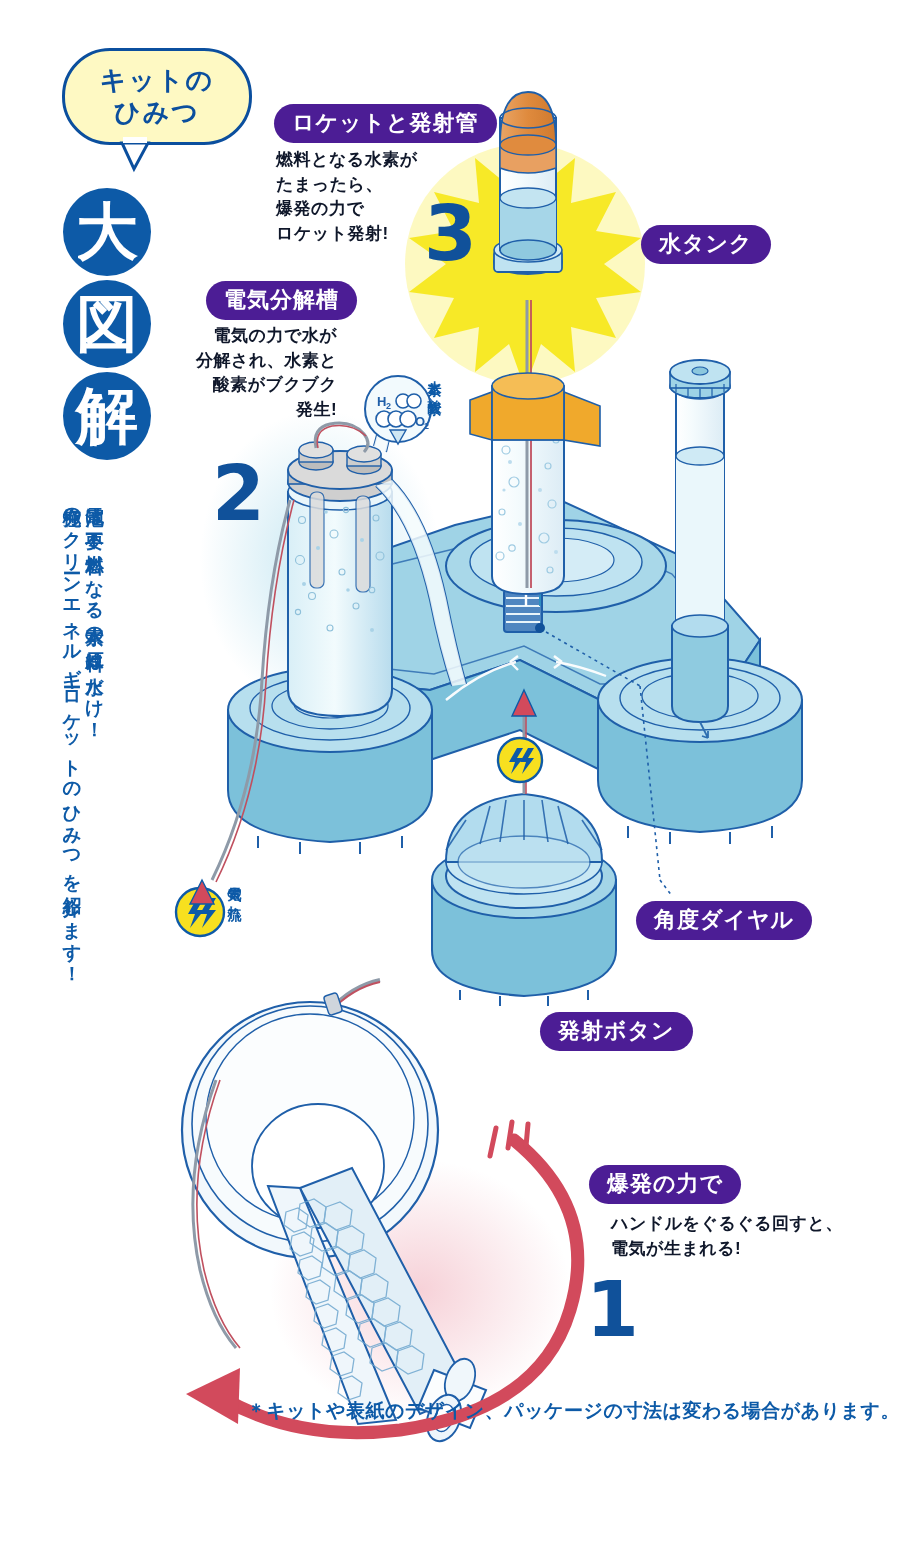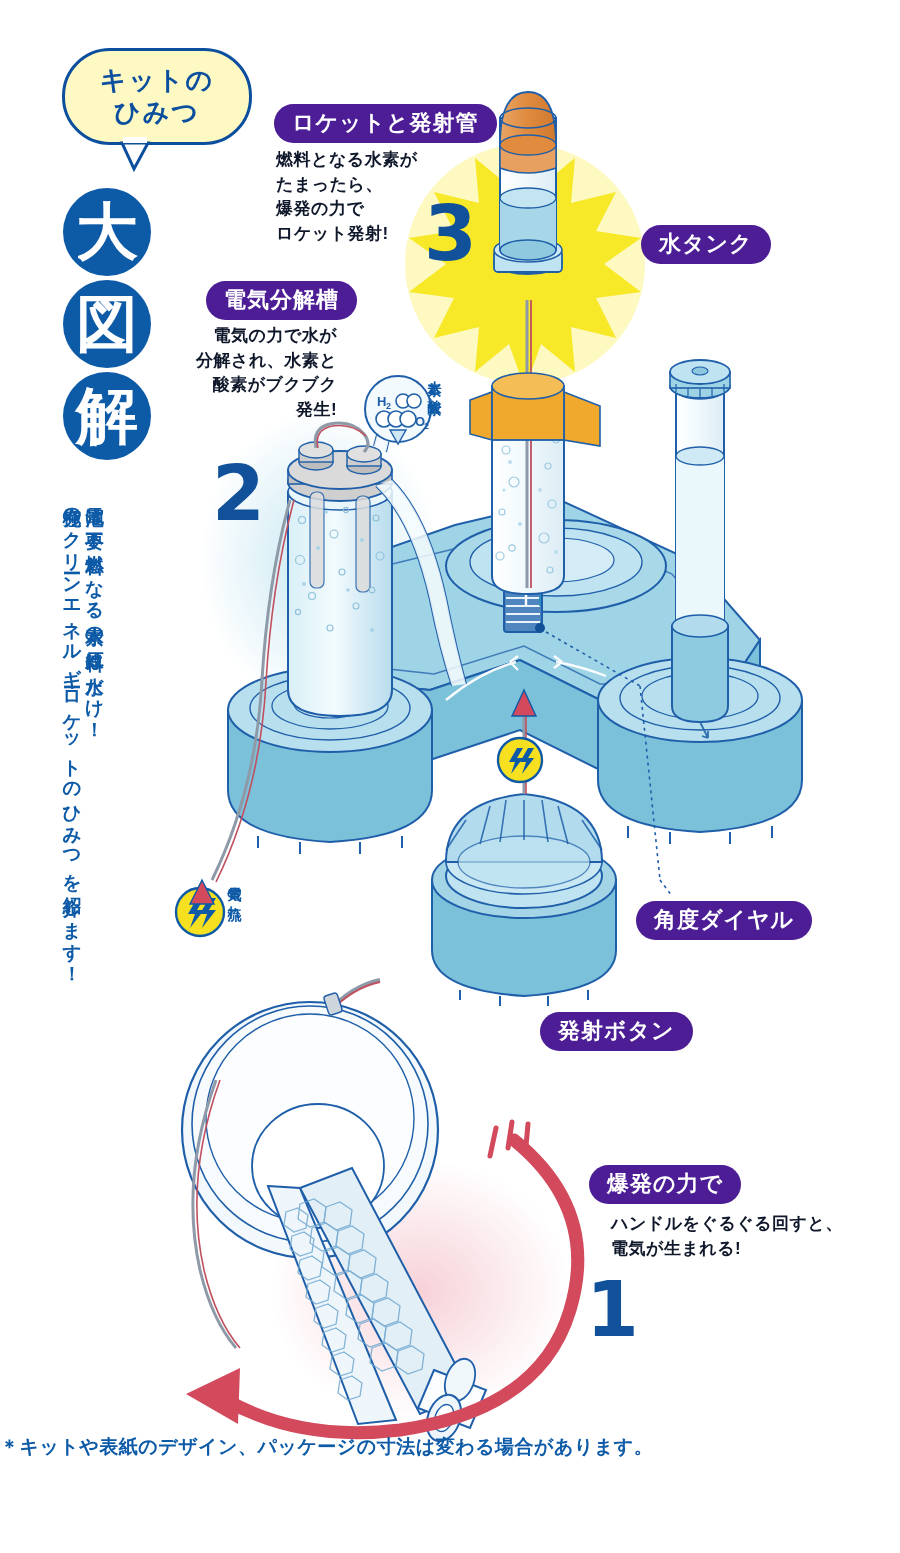--- a/index.html
+++ b/index.html
@@ -115,23 +115,23 @@
     color: #0d5aa7;
     font-size: 14px;
     font-weight: bold;
     letter-spacing: 1px;
     line-height: 1;
     z-index: 30;
   }
 
   
   .footnote {
-    left: 0; top: 1434px;
+    left: 0; top: 1398px;
     width: 900px;
-    text-align: left;
+    text-align: right;
     color: #0d5aa7;
     font-size: 19px;
     font-weight: bold;
     letter-spacing: 0.5px;
     z-index: 30;
   }
 
   svg { display: block; overflow: visible; }
 </style>
 </head>

